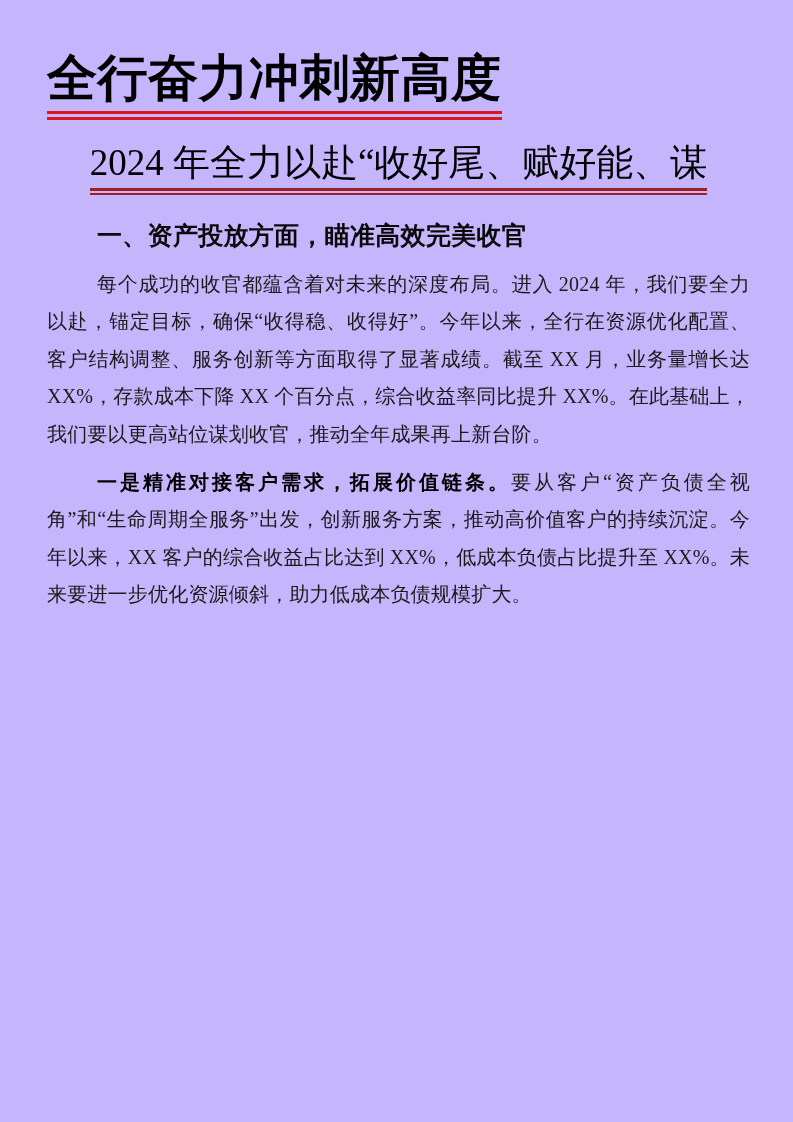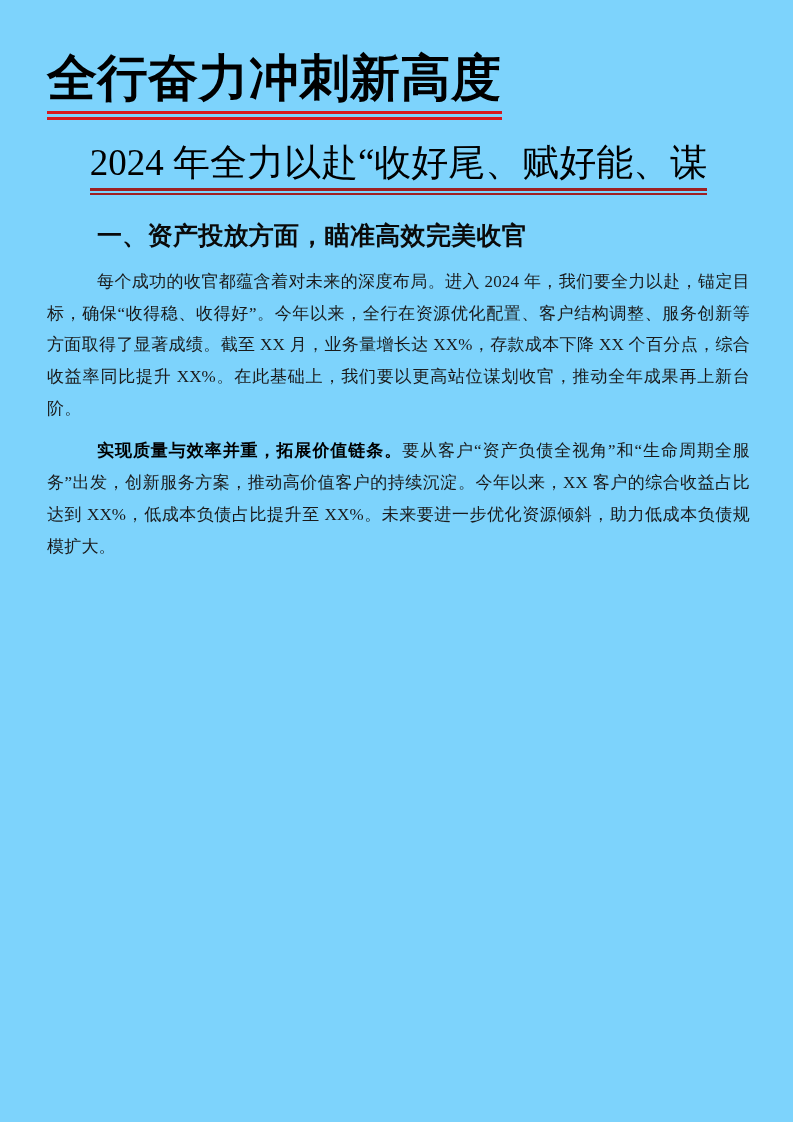--- a/index.html
+++ b/index.html
@@ -10,21 +10,21 @@
 
   body {
     font-family: "Liberation Serif", "DejaVu Serif", serif;
     -webkit-font-smoothing: antialiased;
   }
 
   .page {
     position: relative;
     width: 793px;
     height: 1122px;
-    background: #7dd3fc;
+    background: #c4b5fd;
     overflow: hidden;
     box-sizing: border-box;
     padding: 0 43px 0 47px;
   }
 
   
   .title-block {
     padding-top: 46px;
   }
 
@@ -100,21 +100,21 @@
     line-height: 1.9;
     color: #0a0a0a;
     text-indent: 50px;
     margin-top: 22px;
     letter-spacing: 0.3px;
   }
 
   
   .body-para {
     font-family: "Liberation Serif", "DejaVu Serif", serif;
-    font-size: 17px;
+    font-size: 20px;
     line-height: 1.88;
     color: #1a1a1a;
     text-align: justify;
     text-justify: inter-ideograph;
     text-indent: 50px;
     margin: 0;
     padding-top: 6px;
     letter-spacing: 0.2px;
   }
 
@@ -144,16 +144,16 @@
   </div>
 
   <div class="subtitle-block">
     <div class="subtitle-line"><span class="txt">2024 年全力以赴“收好尾、赋好能、谋</span></div>
   </div>
 
   <div class="section-heading">一、资产投放方面，瞄准高效完美收官</div>
 
   <p class="body-para"><span class="para-rest">每个成功的收官都蕴含着对未来的深度布局。进入 2024 年，我们要全力以赴，锚定目标，确保“收得稳、收得好”。今年以来，全行在资源优化配置、客户结构调整、服务创新等方面取得了显著成绩。截至 XX 月，业务量增长达 XX%，存款成本下降 XX 个百分点，综合收益率同比提升 XX%。在此基础上，我们要以更高站位谋划收官，推动全年成果再上新台阶。</span></p>
 
-  <p class="body-para tight"><span class="lead-in">实现质量与效率并重，拓展价值链条。</span><span class="para-rest">要从客户“资产负债全视角”和“生命周期全服务”出发，创新服务方案，推动高价值客户的持续沉淀。今年以来，XX 客户的综合收益占比达到 XX%，低成本负债占比提升至 XX%。未来要进一步优化资源倾斜，助力低成本负债规模扩大。</span></p>
+  <p class="body-para tight"><span class="lead-in">一是精准对接客户需求，拓展价值链条。</span><span class="para-rest">要从客户“资产负债全视角”和“生命周期全服务”出发，创新服务方案，推动高价值客户的持续沉淀。今年以来，XX 客户的综合收益占比达到 XX%，低成本负债占比提升至 XX%。未来要进一步优化资源倾斜，助力低成本负债规模扩大。</span></p>
 
 
 </div>
 
 </body></html>

